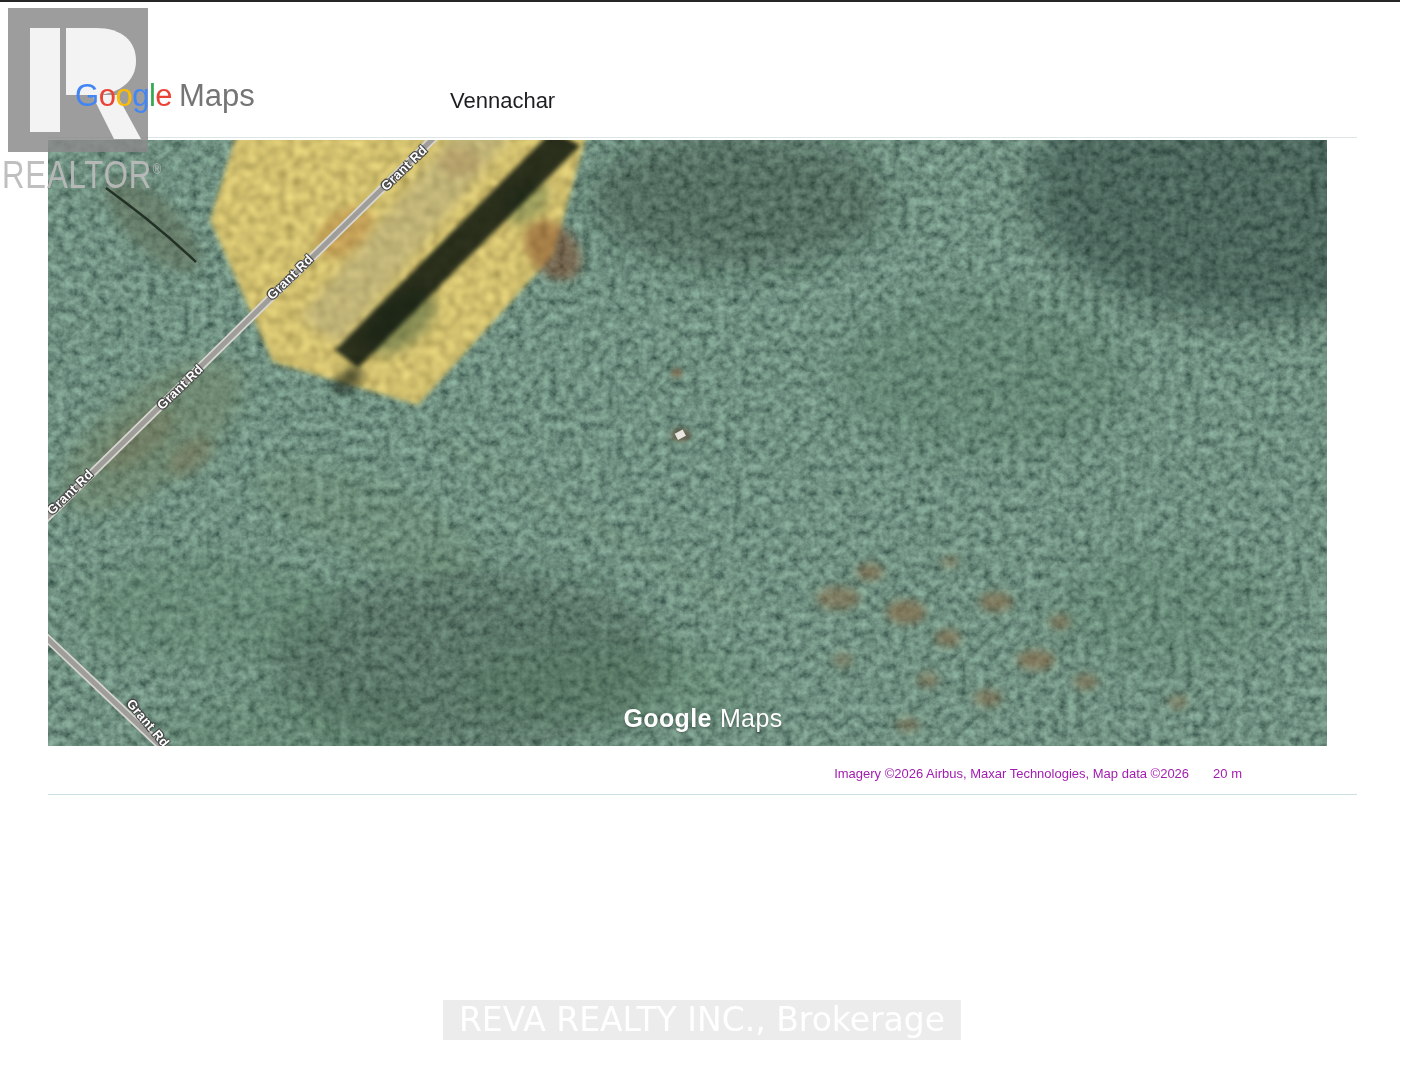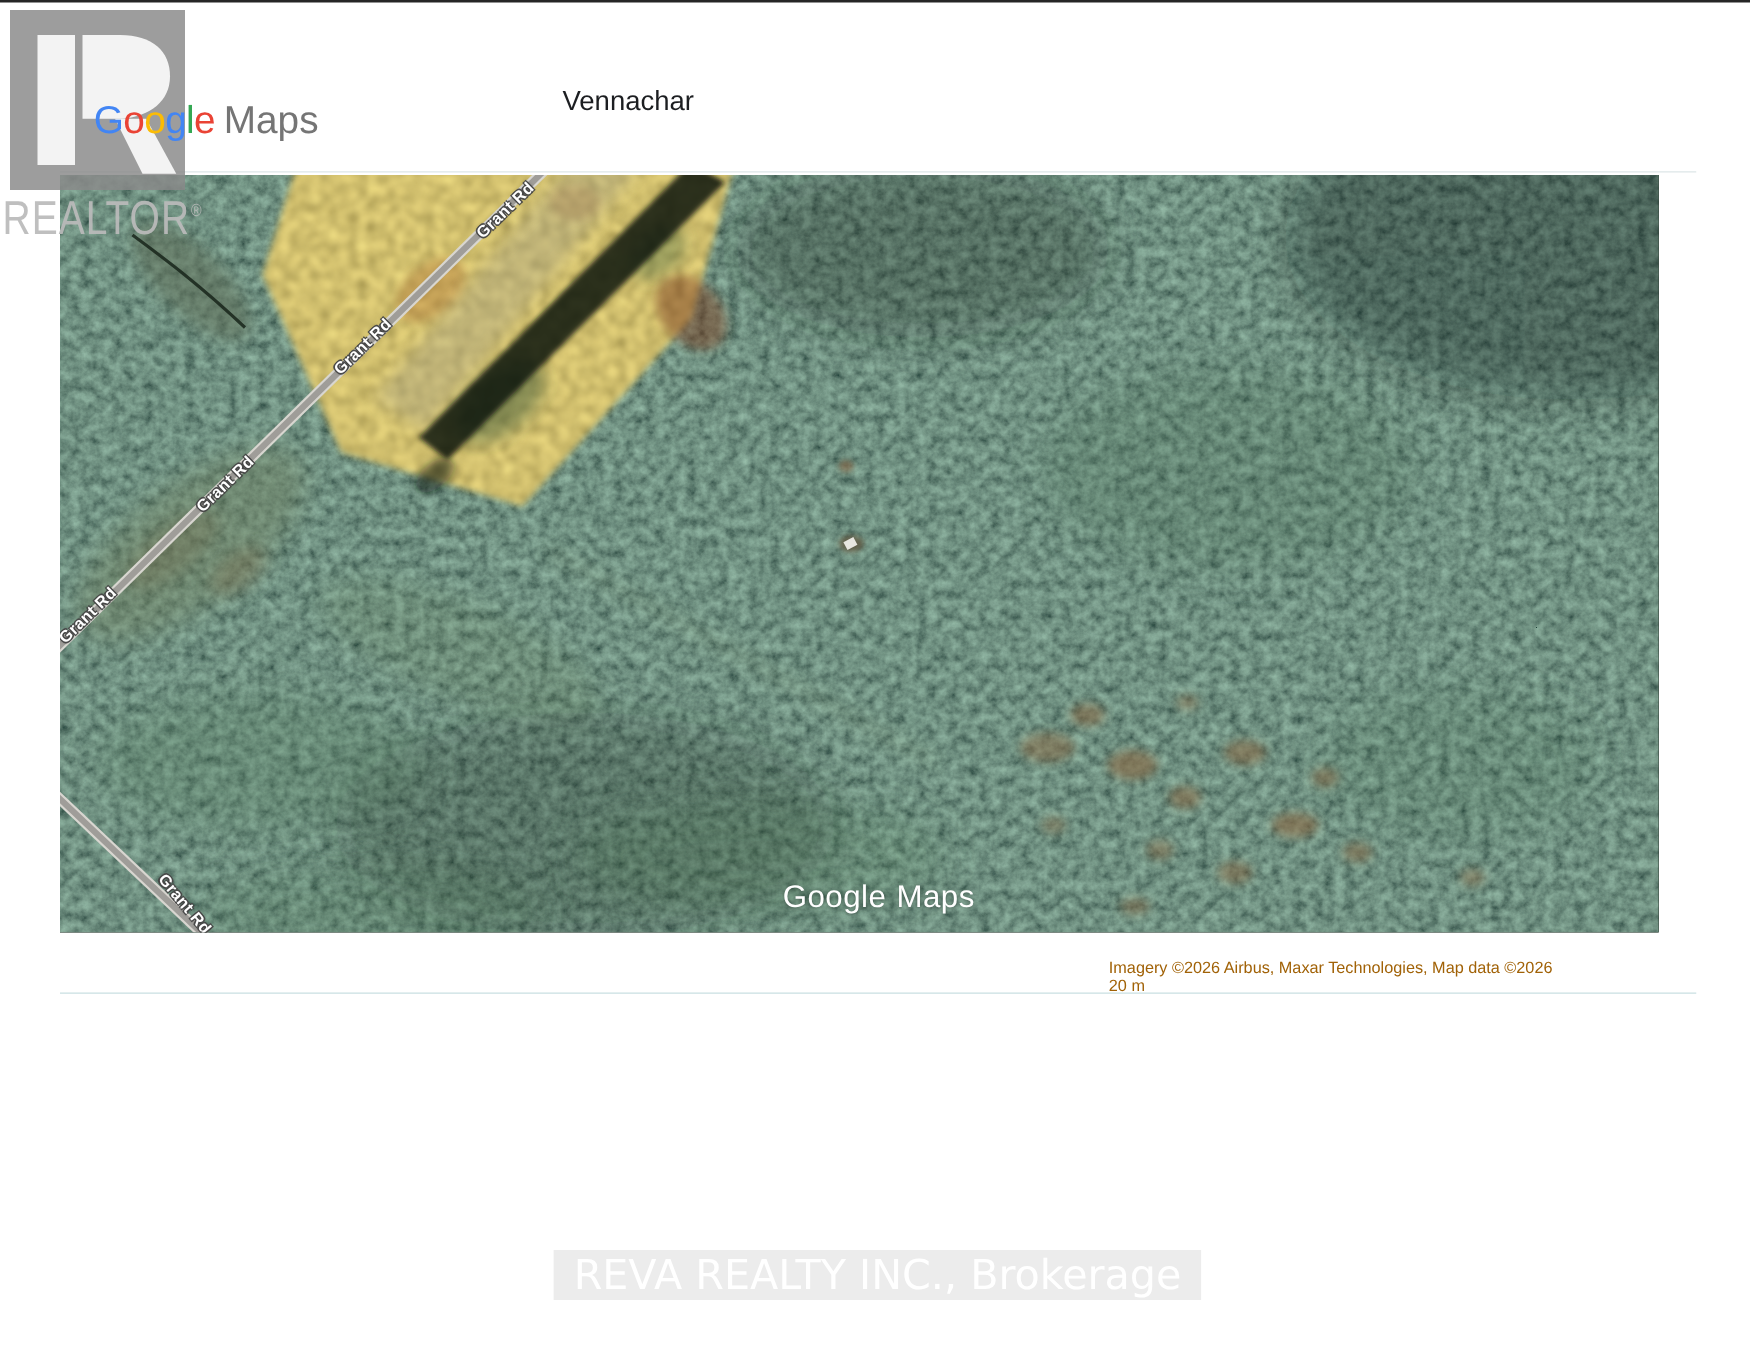--- a/index.html
+++ b/index.html
@@ -18,41 +18,41 @@
       text-shadow:-1px -1px 0 rgba(70,70,70,.95),1px -1px 0 rgba(70,70,70,.95),
                   -1px 1px 0 rgba(70,70,70,.95),1px 1px 0 rgba(70,70,70,.95),0 0 3px rgba(0,0,0,.45);}
   .rl1{left:356px;top:28px;transform:translate(-50%,-50%) rotate(-44deg);}
   .rl2{left:242px;top:137px;transform:translate(-50%,-50%) rotate(-44deg);}
   .rl3{left:132px;top:247px;transform:translate(-50%,-50%) rotate(-44deg);}
   .rl4{left:22px;top:352px;transform:translate(-50%,-50%) rotate(-44deg);}
   .rl5{left:100px;top:583px;transform:translate(-50%,-50%) rotate(50deg);}
   .gm-wm{position:absolute;left:655px;top:578px;transform:translate(-50%,-50%);
          color:#fff;font-size:25px;letter-spacing:.4px;white-space:nowrap;
          text-shadow:0 1px 3px rgba(0,0,0,.35);}
-  .gm-wm .w1{font-weight:400;margin-right:8px;}
+  .gm-wm .w1{font-weight:700;margin-right:8px;}
   .gm-wm .w2{font-weight:400;}
 
   
   .rblock{position:absolute;left:8px;top:8px;width:140px;height:144px;
           background:rgba(137,137,137,.83);z-index:2;}
   .rblock svg{display:block;width:140px;height:144px;}
   .rtext{position:absolute;left:2px;top:154px;z-index:2;font-size:38px;font-weight:400;
          color:rgba(186,186,186,.93);letter-spacing:1px;white-space:nowrap;
          transform:scaleX(.82);transform-origin:left top;}
   .rtext .reg{font-size:14px;vertical-align:14px;margin-left:1px;}
 
   
   .glogo{position:absolute;left:75px;top:78px;z-index:3;font-size:31px;font-weight:500;
          letter-spacing:-.5px;white-space:nowrap;}
   .glogo .gsuffix{margin-left:7px;letter-spacing:0;}
-  .title{position:absolute;left:450px;top:68px;z-index:3;font-size:22px;color:#1c1e21;}
+  .title{position:absolute;left:450px;top:88px;z-index:3;font-size:22px;color:#1c1e21;}
 
   
-  .attr-row{position:absolute;top:766px;right:162px;display:flex;
-            font-size:13px;color:#a16207;z-index:2;flex-direction:column;}
+  .attr-row{position:absolute;top:766px;right:162px;display:flex;gap:24px;
+            font-size:13px;color:#a21caf;z-index:2;}
 
   
   .reva{position:absolute;top:1000px;left:702px;transform:translateX(-50%);z-index:2;
         background:#ececec;color:#ffffff;font-family:"DejaVu Sans",sans-serif;
         font-size:33px;line-height:40px;padding:0 16px;white-space:nowrap;}
 </style>
 </head>
 <body>
 
 <div class="stage">

